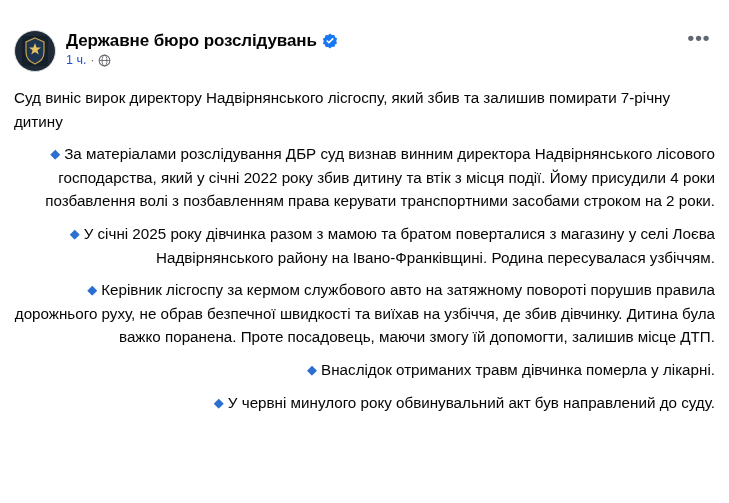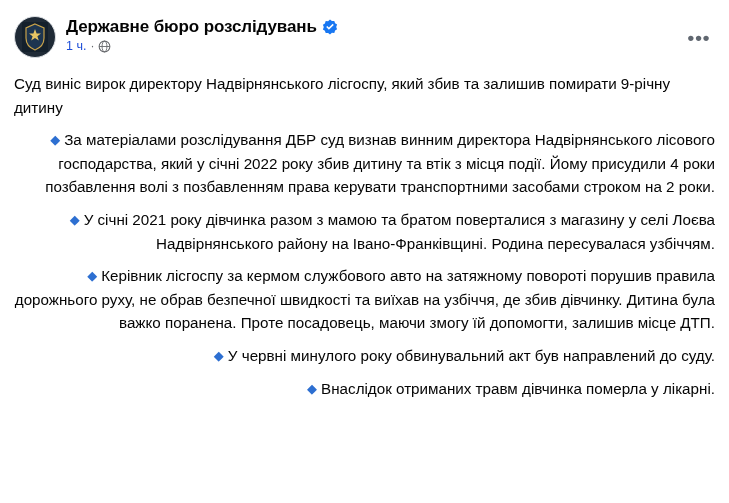--- a/index.html
+++ b/index.html
@@ -12,21 +12,21 @@
     height: 503px;
     font-family: "Liberation Sans", sans-serif;
     color: #050505;
     overflow: hidden;
   }
   .post {
     width: 729px;
     height: 503px;
     background: #ffffff;
     box-sizing: border-box;
-    padding: 12px 14px 0 14px;
+    padding: 26px 14px 0 14px;
     position: relative;
   }
   .post-header {
     display: flex;
     align-items: flex-start;
     padding: 4px 0 2px 0;
   }
   .avatar {
     width: 42px;
     height: 42px;
@@ -171,37 +171,37 @@
         </span>
       </div>
     </div>
 
   </div>
 
   <div class="more-btn">•••</div>
 
   <div class="post-body">
 
-    <p class="lead">Суд виніс вирок директору Надвірнянського лісгоспу, який збив та залишив помирати 9-річну дитину</p>
+    <p class="lead">Суд виніс вирок директору Надвірнянського лісгоспу, який збив та залишив помирати 7-річну дитину</p>
 
     <p class="bullet-para">
       <span class="diamond">◆</span><span>За матеріалами розслідування ДБР суд визнав винним директора Надвірнянського лісового господарства, який у січні 2022 року збив дитину та втік з місця події. Йому присудили 4 роки позбавлення волі з позбавленням права керувати транспортними засобами строком на 2 роки.</span>
     </p>
 
     <p class="bullet-para">
-      <span class="diamond">◆</span><span>У січні 2021 року дівчинка разом з мамою та братом поверталися з магазину у селі Лоєва Надвірнянського району на Івано-Франківщині. Родина пересувалася узбіччям.</span>
+      <span class="diamond">◆</span><span>У січні 2025 року дівчинка разом з мамою та братом поверталися з магазину у селі Лоєва Надвірнянського району на Івано-Франківщині. Родина пересувалася узбіччям.</span>
     </p>
 
     <p class="bullet-para">
       <span class="diamond">◆</span><span>Керівник лісгоспу за кермом службового авто на затяжному повороті порушив правила дорожнього руху, не обрав безпечної швидкості та виїхав на узбіччя, де збив дівчинку. Дитина була важко поранена. Проте посадовець, маючи змогу їй допомогти, залишив місце ДТП.</span>
     </p>
 
     <p class="bullet-para">
+      <span class="diamond">◆</span><span>Внаслідок отриманих травм дівчинка померла у лікарні.</span>
+    </p>
+
+    <p class="bullet-para">
       <span class="diamond">◆</span><span>У червні минулого року обвинувальний акт був направлений до суду.</span>
     </p>
 
-    <p class="bullet-para">
-      <span class="diamond">◆</span><span>Внаслідок отриманих травм дівчинка померла у лікарні.</span>
-    </p>
-
   </div>
 
 </div>
 
 </body></html>

